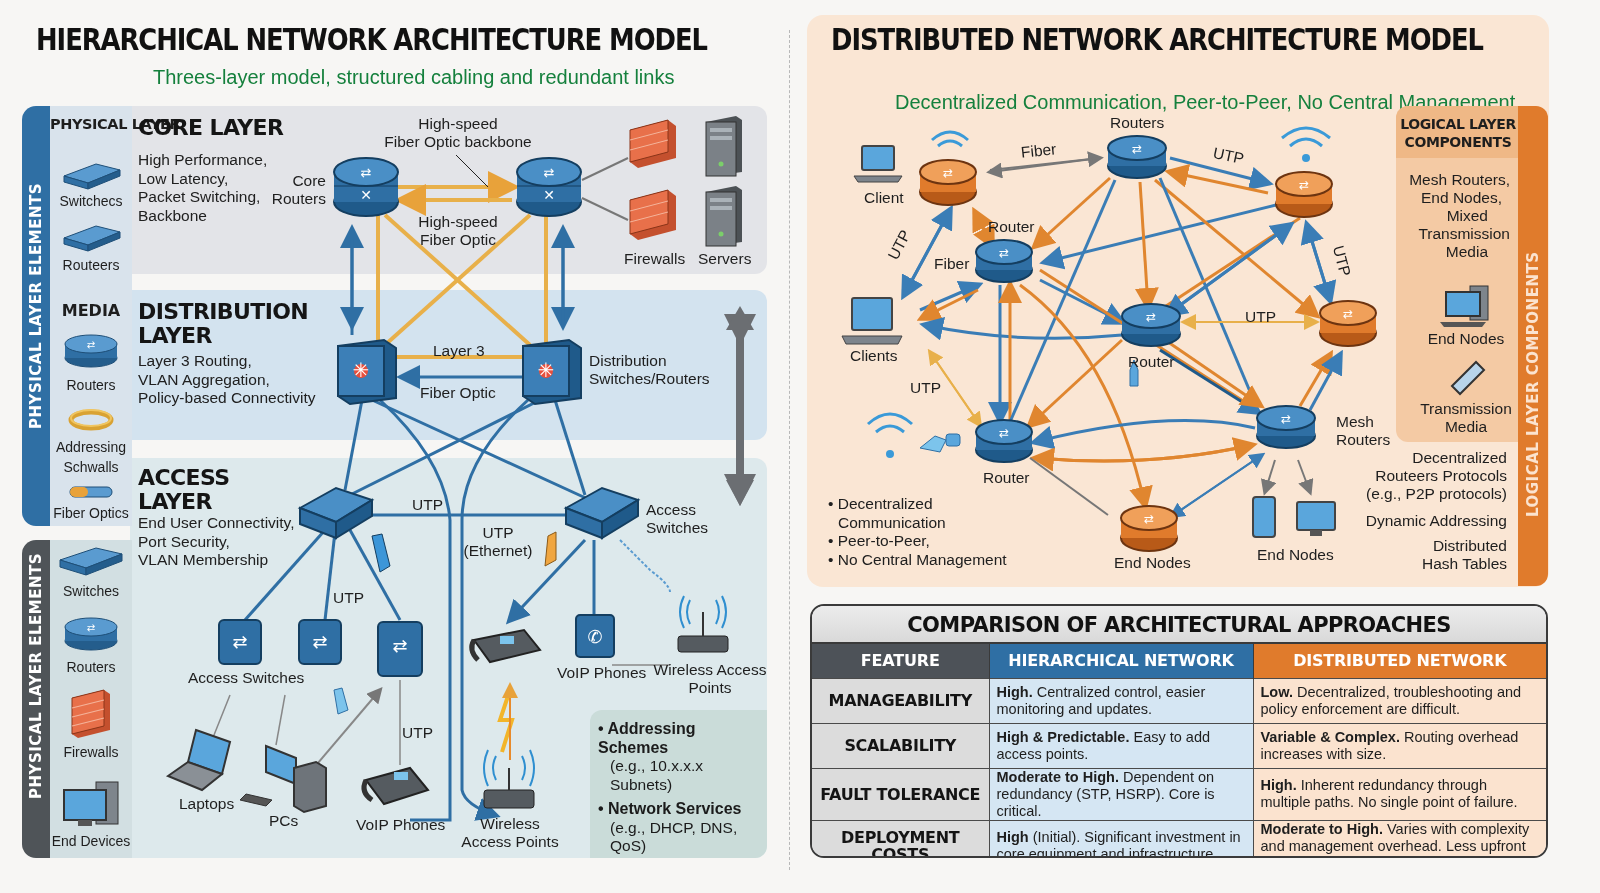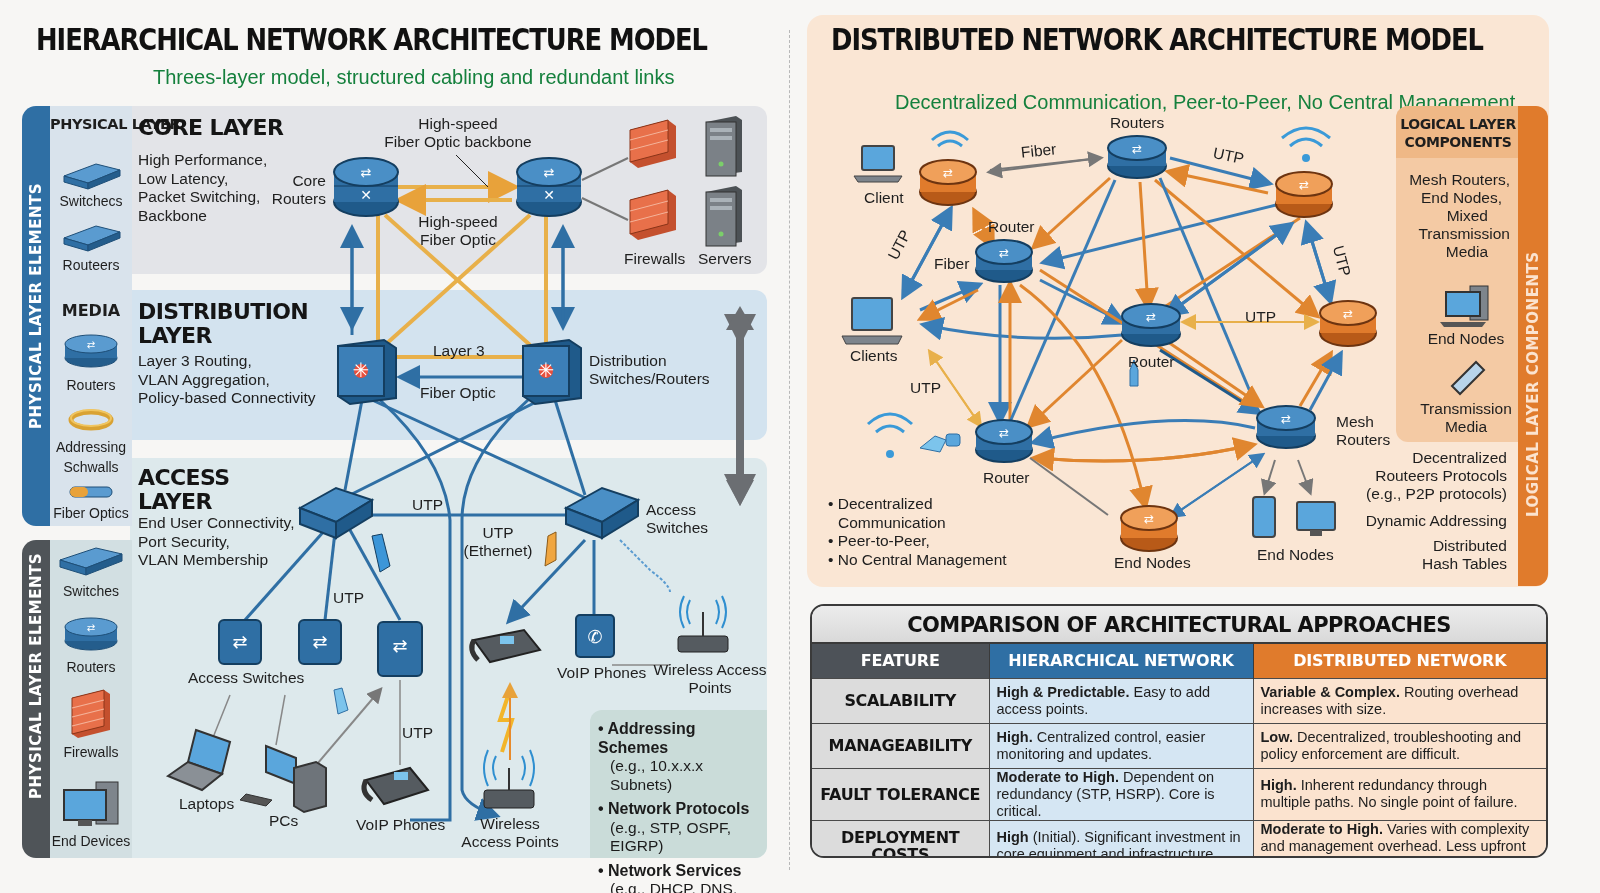--- a/index.html
+++ b/index.html
@@ -371,21 +371,20 @@
   <div class="abs lbl" style="left:179px; top:795px;">Laptops</div>
   <div class="abs lbl" style="left:269px; top:812px;">PCs</div>
   <div class="abs lbl" style="left:356px; top:816px;">VoIP Phones</div>
   <div class="abs lbl c" style="left:458px; top:815px; width:104px;">
     <div>Wireless</div>
     <div>Access Points</div>
   </div>
 
   <div class="abs bullets" style="left:590px; top:710px; width:177px; height:148px; background:#cadcd9; border-radius:12px 0 12px 0; padding:10px 0 18px 8px;">
     <div><span class="bb">• </span><span class="bb">Addressing Schemes</span><div style="padding-left:12px">(e.g., 10.x.x.x Subnets)</div></div>
-    <div style="margin-top:6px"><span class="bb">• </span><span class="bb">Network Protocols</span><div style="padding-left:12px">(e.g., STP, OSPF, EIGRP)</div></div>
     <div style="margin-top:6px"><span class="bb">• </span><span class="bb">Network Services</span><div style="padding-left:12px">(e.g., DHCP, DNS, QoS)</div></div>
   </div>
 
   <div class="divider"></div>
 
   <div class="abs" style="left:807px; top:15px; width:742px; height:572px; background:#fae6d4; border-radius:16px;"></div>
   <div class="abs t-title" style="left:831px; top:22px;">DISTRIBUTED NETWORK ARCHITECTURE MODEL</div>
   <div class="abs t-sub" style="left:895px; top:48px;margin-top:43px;">Decentralized Communication, Peer-to-Peer, No Central Management</div>
 
   <div class="abs" style="left:1396px; top:106px; width:124px; height:336px; background:#f4caa4; border-radius:12px 0 0 12px;"></div>
@@ -620,28 +619,28 @@
     <table>
       <thead>
         <tr>
           <th class="f">FEATURE</th>
           <th class="h">HIERARCHICAL NETWORK</th>
           <th class="d">DISTRIBUTED NETWORK</th>
         </tr>
       </thead>
       <tbody>
         <tr>
+          <td class="f">MANAGEABILITY</td>
+          <td class="h"><b>High.</b><span> Centralized control, easier monitoring and updates.</span></td>
+          <td class="d"><b>Low.</b><span> Decentralized, troubleshooting and policy enforcement are difficult.</span></td>
+        </tr>
+        <tr>
           <td class="f">SCALABILITY</td>
           <td class="h"><b>High &amp; Predictable.</b><span> Easy to add access points.</span></td>
           <td class="d"><b>Variable &amp; Complex.</b><span> Routing overhead increases with size.</span></td>
-        </tr>
-        <tr>
-          <td class="f">MANAGEABILITY</td>
-          <td class="h"><b>High.</b><span> Centralized control, easier monitoring and updates.</span></td>
-          <td class="d"><b>Low.</b><span> Decentralized, troubleshooting and policy enforcement are difficult.</span></td>
         </tr>
         <tr>
           <td class="f">FAULT TOLERANCE</td>
           <td class="h"><b>Moderate to High.</b><span> Dependent on redundancy (STP, HSRP). Core is critical.</span></td>
           <td class="d"><b>High.</b><span> Inherent redundancy through multiple paths. No single point of failure.</span></td>
         </tr>
         <tr>
           <td class="f">DEPLOYMENT COSTS</td>
           <td class="h"><b>High</b><span> (Initial). Significant investment in core equipment and infrastructure.</span></td>
           <td class="d"><b>Moderate to High.</b><span> Varies with complexity and management overhead. Less upfront hardware.</span></td>

